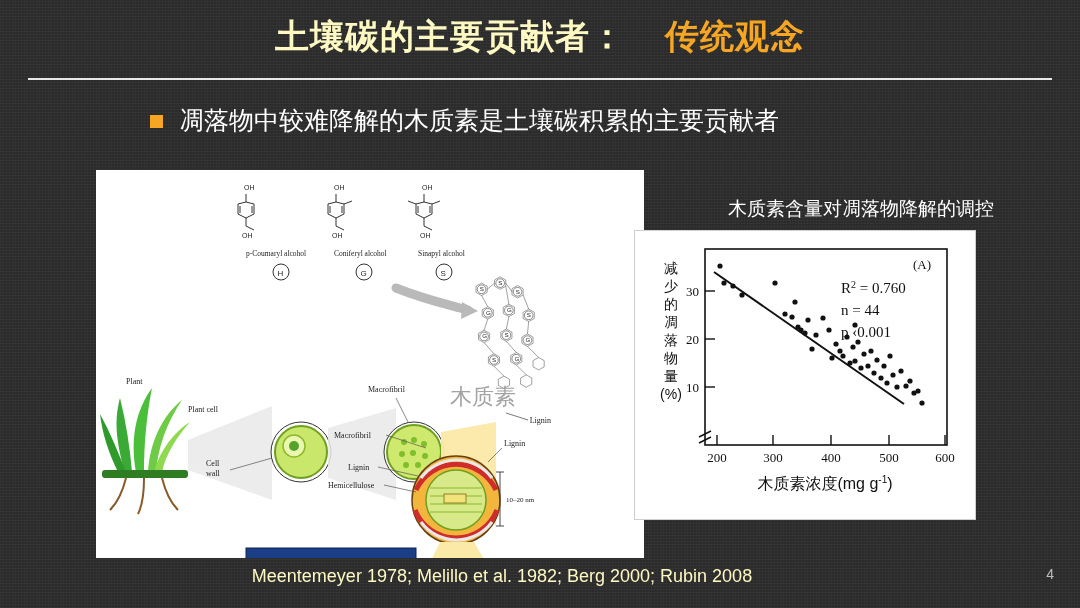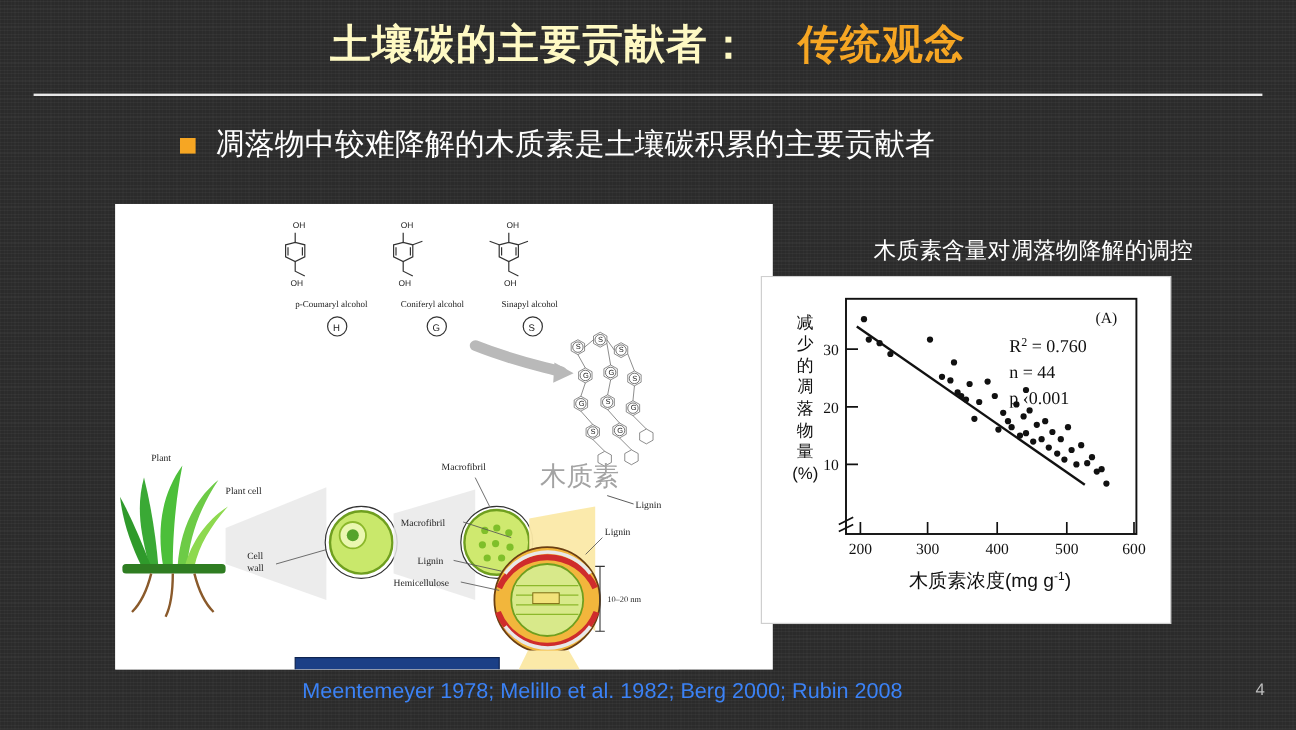--- a/index.html
+++ b/index.html
@@ -57,21 +57,21 @@
   }
   .fig-right{
     position:absolute;left:634px;top:230px;width:340px;height:288px;background:#ffffff;
     border:1px solid #cfcfcf;
   }
   .fig-right svg{display:block;}
 
   
   .refs{
     position:absolute;left:0;top:566px;width:1004px;text-align:center;
-    font-size:18px;color:#3b82f6;
+    font-size:18px;color:#fef9c3;
   }
   .page-num{
     position:absolute;right:26px;top:566px;font-size:14px;color:#bdbdbd;
   }
 </style>
 </head>
 <body>
 
 <div class="slide">
 

